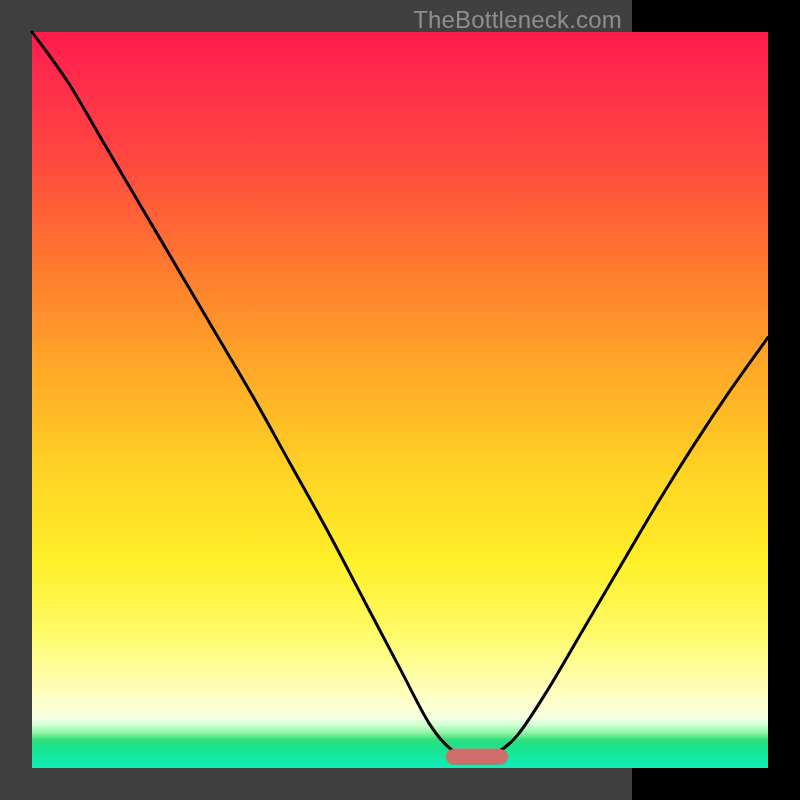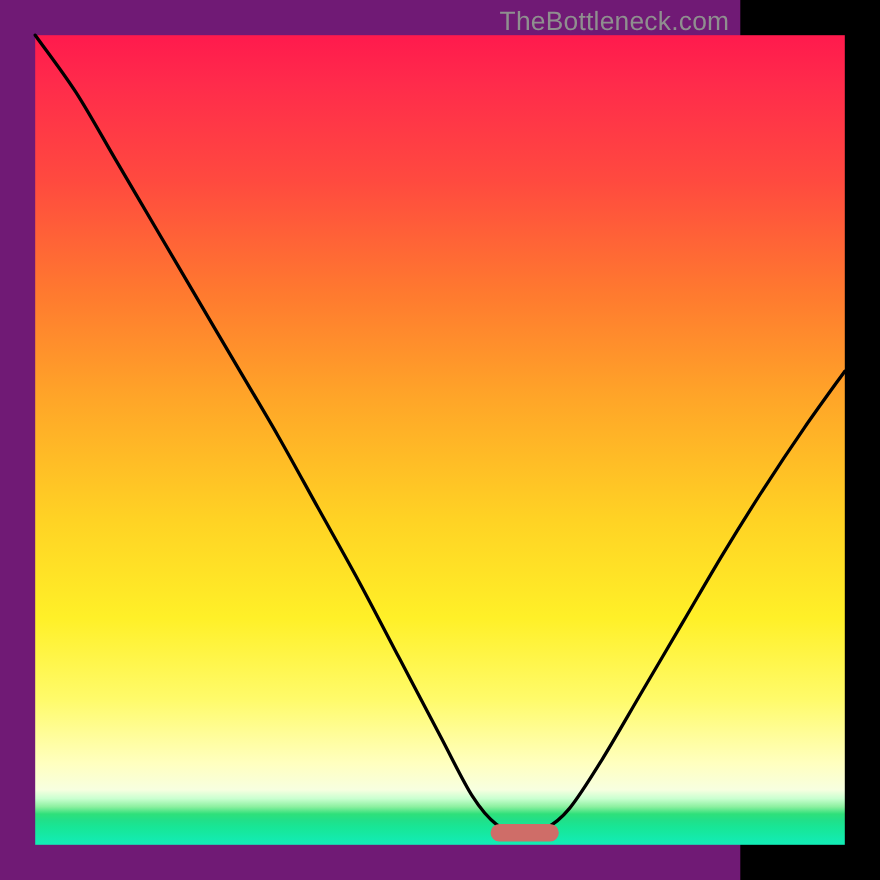--- a/index.html
+++ b/index.html
@@ -10,22 +10,21 @@
     background: #000;
     overflow: hidden;
     font-family: Arial, Helvetica, sans-serif;
   }
   .frame {
     position: absolute;
     left: 0;
     top: 0;
     width: 632px;
     height: 800px;
-    background: #701a75;
-    padding-left: 41px;
+    background: #404040;
   }
   .plot {
     position: absolute;
     left: 32px;
     top: 32px;
     width: 736px;
     height: 736px;
     
     background: linear-gradient(
       to bottom,

